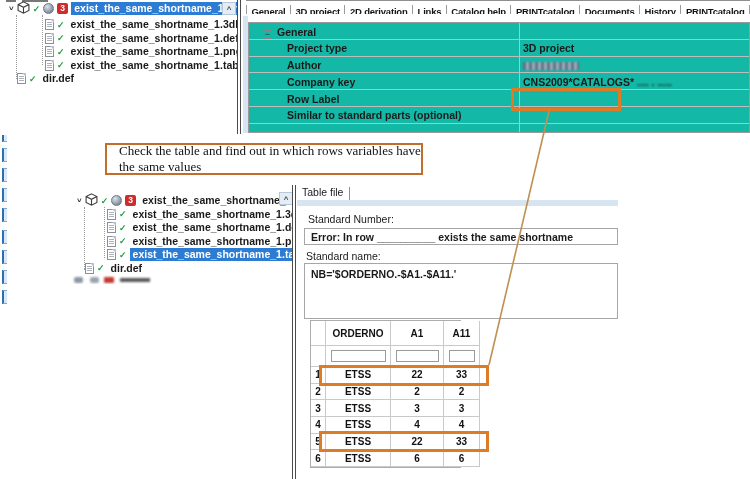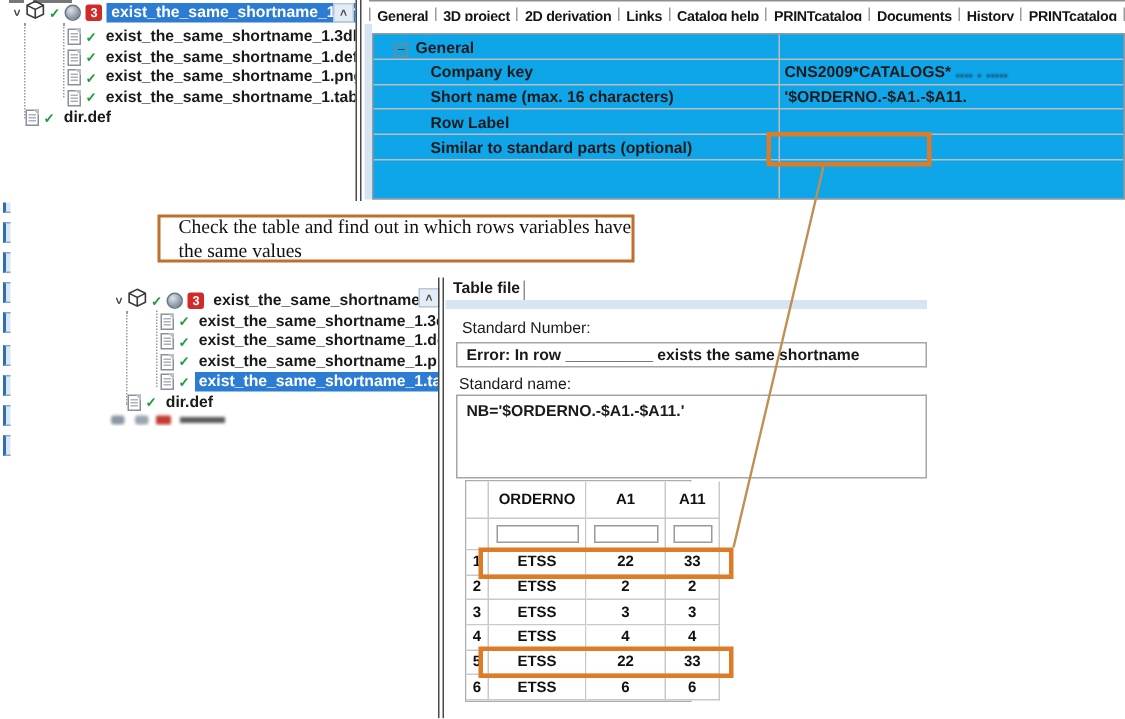--- a/index.html
+++ b/index.html
@@ -37,41 +37,41 @@
   
   .divider{position:absolute;width:4px;border-left:1px solid #4a4a4a;border-right:1px solid #4a4a4a}
 
   
   .tabstrip{position:absolute;left:246px;top:0;width:504px;height:14px;border-top:1px solid #8f8f8f;
             white-space:nowrap;overflow:hidden}
   .tab{display:inline-block;height:14px;line-height:13px;padding:0 4.5px;font-size:9.5px;font-weight:700;
        letter-spacing:-0.2px;border-right:1px solid #9b9b9b;color:#151515}
   .tab.active{border-left:1px solid #9b9b9b;background:#fff}
   .bluestrip{position:absolute;background:#d7e5f3}
-  .grid{position:absolute;left:248px;top:22px;width:502px;height:111px;border:1px solid #9a9a9a;background:#0ea5e9;overflow:hidden}
+  .grid{position:absolute;left:248px;top:22px;width:502px;height:111px;border:1px solid #9a9a9a;background:#14b8a6;overflow:hidden}
   .grow{position:relative;height:16.8px;border-bottom:1px solid #bdbdbd;font-size:10.5px;font-weight:600}
   .glabel{position:absolute;left:38px;top:2.5px}
   .ggroup{position:absolute;left:14px;top:2.5px;font-weight:700}
   .gvalue{position:absolute;left:274px;top:2.5px}
   .gcolline{position:absolute;left:270px;top:0;height:111px;width:0;border-left:1px solid #bdbdbd}
   .minusbox{display:inline-block;width:9px;height:9px;border:1px solid #848484;font-size:9px;line-height:7px;
             text-align:center;color:#333;margin-right:5px;vertical-align:-1px;font-weight:400}
   .blurbar{display:inline-block;width:56px;height:8px;vertical-align:middle;filter:blur(1.3px);
            background:repeating-linear-gradient(90deg,#5f6f82 0 3px,#9fb0c0 3px 6px)}
   .blurdots{filter:blur(0.8px)}
 
   
   .obox{position:absolute;border:3px solid #de7b26;background:transparent;pointer-events:none}
   .callout{position:absolute;left:105px;top:143px;width:318px;height:32px;border:2px solid #bf6f2b;background:#fff;
            font-family:"Liberation Serif",serif;font-size:13px;color:#111;display:flex;align-items:center;padding-left:12px}
   #annoline{position:absolute;left:0;top:0;pointer-events:none}
 
   
   .b-label{position:absolute;font-size:10.5px;font-weight:400}
-  .tabfile{position:absolute;left:302px;top:186px;font-size:10.5px;font-weight:700}
+  .tabfile{position:absolute;left:302px;top:186px;font-size:10.5px;font-weight:400}
   .tabsep{position:absolute;left:349px;top:187px;width:1px;height:13px;background:#8f8f8f}
   .fieldbox{position:absolute;border:1px solid #a6a6a6;background:#fff;font-size:10.5px;font-weight:700}
   .fieldbox .inner{position:absolute;left:6px;top:2px}
   .dtable{position:absolute;left:310px;top:320px;width:151px;border:1px solid #adadad;background:#fff;
           display:grid;grid-template-columns:15px 65px 53px 36px}
   .dcell{border-right:1px solid #c9c9c9;border-bottom:1px solid #c9c9c9;font-size:10px;font-weight:600;
          display:flex;align-items:center;justify-content:center;color:#111;background:#fff}
   .dhead{height:25px;font-weight:700}
   .dfilter{height:21px}
   .ddata{height:16.7px}
@@ -148,26 +148,30 @@
     <span class="tab active">General</span><span class="tab">3D project</span><span class="tab">2D derivation</span><span class="tab">Links</span><span class="tab">Catalog help</span><span class="tab">PRINTcatalog</span><span class="tab">Documents</span><span class="tab">History</span><span class="tab">PRINTcatalog</span><span class="tab">QA check</span>
   </div>
   <div class="bluestrip" style="left:243px;top:16px;width:5px;height:117px"></div>
 
   <div class="grid">
     <div class="gcolline"></div>
     <div class="grow">
       <span class="ggroup"><span class="minusbox">−</span><span>General</span></span>
     </div>
     <div class="grow">
+      <span class="glabel">Project type</span>
+      <span class="gvalue">3D project</span>
+    </div>
+    <div class="grow">
+      <span class="glabel">Author</span>
+      <span class="gvalue"><span class="blurbar"></span></span>
+    </div>
+    <div class="grow">
       <span class="glabel">Company key</span>
       <span class="gvalue"><span>CNS2009*CATALOGS*</span><span class="blurdots">&nbsp;.... . .....</span></span>
-    </div>
-    <div class="grow">
-      <span class="glabel">Short name (max. 16 characters)</span>
-      <span class="gvalue">'$ORDERNO.-$A1.-$A11.</span>
     </div>
     <div class="grow">
       <span class="glabel">Row Label</span>
       <span class="gvalue"></span>
     </div>
     <div class="grow">
       <span class="glabel">Similar to standard parts (optional)</span>
       <span class="gvalue"></span>
     </div>
   </div>

